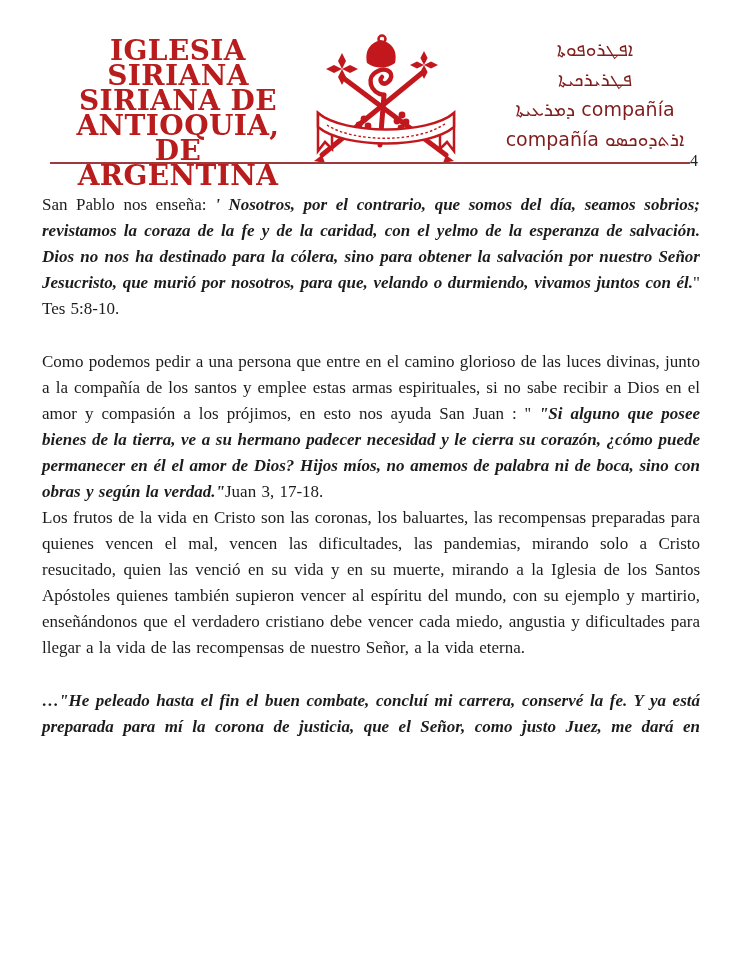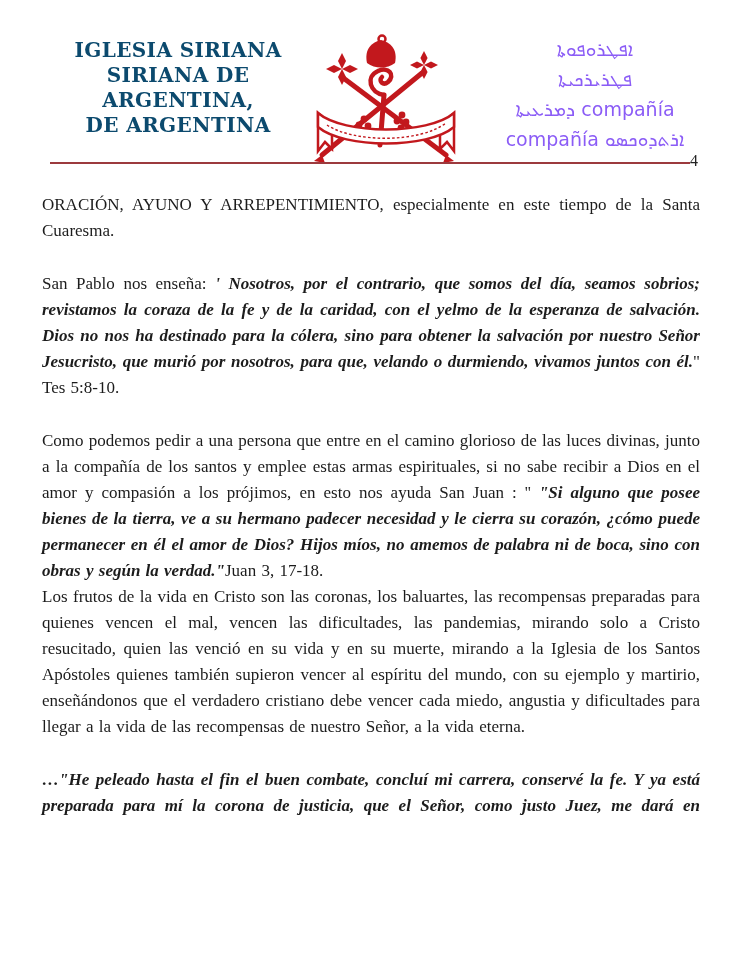--- a/index.html
+++ b/index.html
@@ -16,35 +16,35 @@
     overflow:hidden;
     font-family:"Liberation Serif", serif;
     color:var(--ink);
   }
   
   .title-block{
     position:absolute;left:58px;top:38px;width:240px;
     text-align:center;
     font-family:"DejaVu Serif", serif;
     font-weight:bold;
-    font-size:20px;line-height:25px;
+    font-size:28px;line-height:25px;
     letter-spacing:0.4px;
-    color:#0c4a6e;
+    color:#b91c1c;
   }
   .crest{
     position:absolute;left:312px;top:33px;width:150px;height:132px;
   }
   .crest .red-fill{fill:var(--logo-red);stroke:none;}
   .crest .red-line{stroke:var(--logo-red);fill:none;}
   .crest .white-band{fill:#ffffff;stroke:var(--logo-red);}
   .syriac-block{
     position:absolute;left:460px;top:34px;width:270px;
     text-align:center;
     font-size:19px;line-height:30px;
-    color:#8b5cf6;
+    color:#7f1d1d;
     font-family:"DejaVu Sans", sans-serif;
   }
   .header-divider{
     position:absolute;left:50px;top:162px;width:640px;height:2px;
     background:var(--rule-red);
   }
   .page-number{
     position:absolute;left:690px;top:151px;
     font-size:16px;line-height:20px;color:#222222;
   }
@@ -64,21 +64,21 @@
   .normal{font-weight:normal;font-style:normal;}
 </style>
 </head>
 <body>
 
 <div class="page">
 
   <div class="title-block">
       <div>IGLESIA SIRIANA</div>
       <div>SIRIANA DE</div>
-      <div>ARGENTINA,</div>
+      <div>ANTIOQUIA,</div>
       <div>DE ARGENTINA</div>
     </div>
 
   <svg class="crest" viewBox="0 0 150 132" aria-hidden="true">
 
     <g>
       <path class="red-line" d="M30,44 L134,122" stroke-width="5" stroke-linecap="round"></path>
       <path class="red-line" d="M110,40 L10,122" stroke-width="5" stroke-linecap="round"></path>
       <path class="red-fill" d="M134,122 l8,6 l-11,2 z"></path>
       <path class="red-fill" d="M10,122 l-8,6 l11,2 z"></path>
@@ -131,20 +131,19 @@
       <div>ܐܦܛܪܘܦܘܬܐ</div>
       <div>ܦܛܪܝܪܟܝܬܐ</div>
       <div>ܕܡܪܥܝܬܐ compañía</div>
       <div>compañía ܐܪܬܕܘܟܣܘ</div>
     </div>
 
   <div class="header-divider"></div>
   <div class="page-number">4</div>
 
   <div class="doc-body">
-      <p class="para spacer"><span class="normal">ORACIÓN, AYUNO Y ARREPENTIMIENTO, especialmente en este tiempo de la Santa Cuaresma.</span></p>
       <p class="para spacer"><span class="normal">San Pablo nos enseña: </span><span class="quote">' Nosotros, por el contrario, que somos del día, seamos sobrios; revistamos la coraza de la fe y de la caridad, con el yelmo de la esperanza de salvación. Dios no nos ha destinado para la cólera, sino para obtener la salvación por nuestro Señor Jesucristo, que murió por nosotros, para que, velando o durmiendo, vivamos juntos con él.</span><span class="normal">" Tes 5:8-10.</span></p>
       <p class="para"><span class="normal">Como podemos pedir a una persona que entre en el camino glorioso de las luces divinas, junto a la compañía de los santos y emplee estas armas espirituales, si no sabe recibir a Dios en el amor y compasión a los prójimos, en esto nos ayuda San Juan : '' </span><span class="quote">"Si alguno que posee bienes de la tierra, ve a su hermano padecer necesidad y le cierra su corazón, ¿cómo puede permanecer en él el amor de Dios? Hijos míos, no amemos de palabra ni de boca, sino con obras y según la verdad."</span><span class="normal">Juan 3, 17-18.</span></p>
       <p class="para spacer"><span class="normal">Los frutos de la vida en Cristo son las coronas, los baluartes, las recompensas preparadas para quienes vencen el mal, vencen las dificultades, las pandemias, mirando solo a Cristo resucitado, quien las venció en su vida y en su muerte, mirando a la Iglesia de los Santos Apóstoles quienes también supieron vencer al espíritu del mundo, con su ejemplo y martirio, enseñándonos que el verdadero cristiano debe vencer cada miedo, angustia y dificultades para llegar a la vida de las recompensas de nuestro Señor, a la vida eterna.</span></p>
       <p class="para justify-last"><span class="quote">…"He peleado hasta el fin el buen combate, concluí mi carrera, conservé la fe. Y ya está preparada para mí la corona de justicia, que el Señor, como justo Juez, me dará en</span></p>
     </div>
 
 </div>
 
 </body></html>

